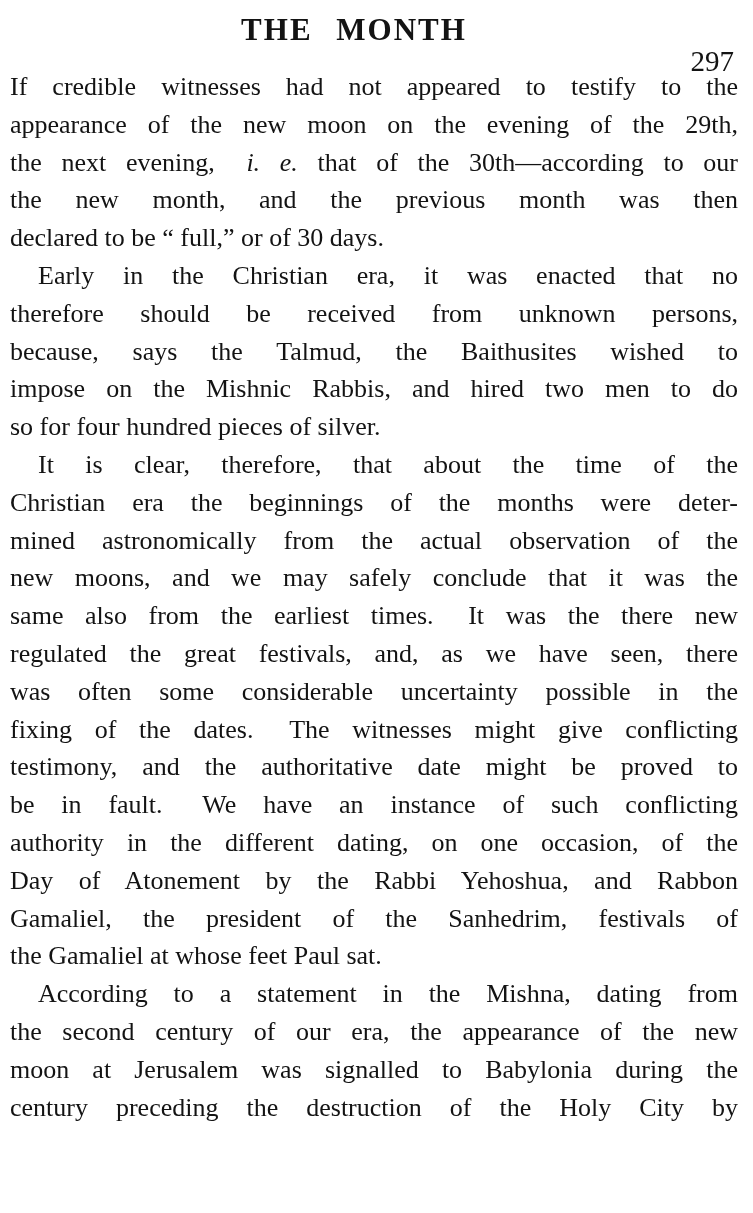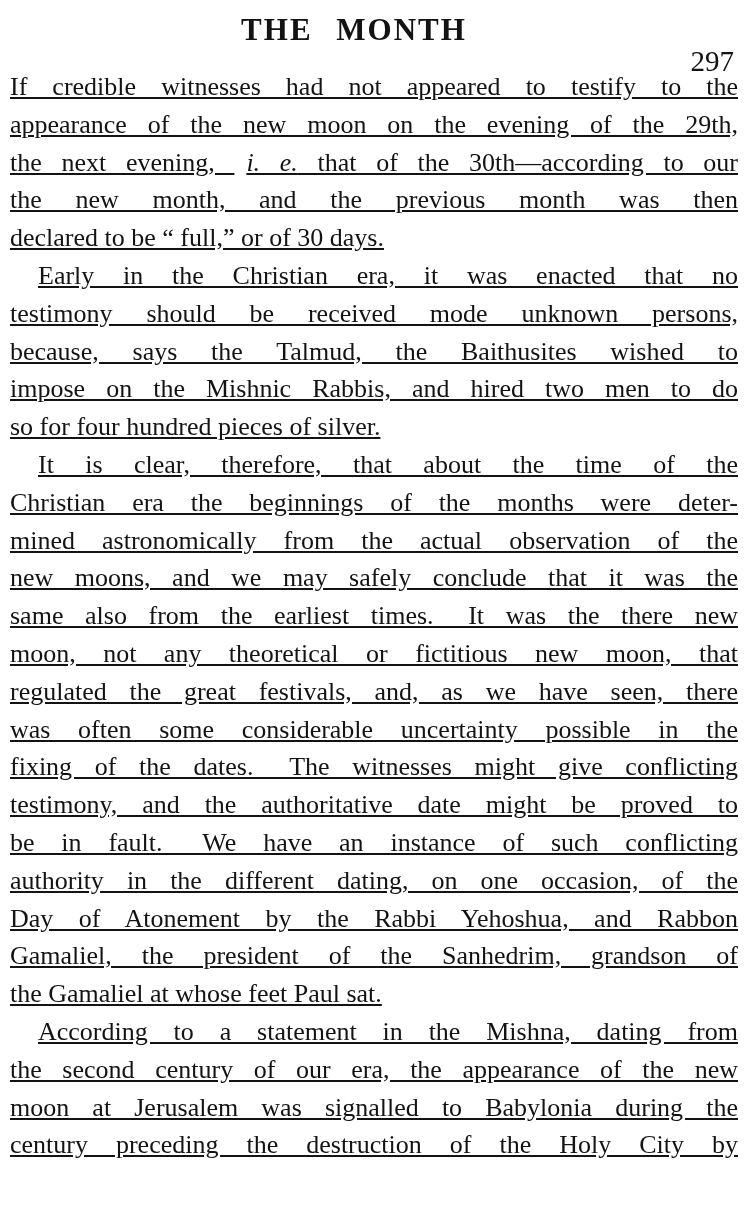--- a/index.html
+++ b/index.html
@@ -41,21 +41,20 @@
     position: absolute;
     right: 4px;
     top: 0;
     font-size: 29px;
     line-height: 36px;
     font-weight: 400;
     margin-top: 31px;
   }
   .text-block {
     width: 728px;
-    text-decoration: underline;
   }
   .paragraph {
     margin: 0;
   }
   .line {
     font-size: 26px;
     line-height: 37.8px;
     height: 37.8px;
     text-align: justify;
     text-align-last: justify;
@@ -84,40 +83,39 @@
   <div class="text-block" id="text-block">
       <div class="paragraph">
         <div class="line first">If credible witnesses had not appeared to testify to the</div>
         <div class="line">appearance of the new moon on the evening of the 29th,</div>
         <div class="line">the next evening, <i>i. e.</i> that of the 30th—according to our</div>
         <div class="line">the new month, and the previous month was then</div>
         <div class="line no-justify">declared to be “ full,” or of 30 days.</div>
       </div>
       <div class="paragraph indented">
         <div class="line first">Early in the Christian era, it was enacted that no</div>
-        <div class="line">testimony should be received mode unknown persons,</div>
+        <div class="line">therefore should be received from unknown persons,</div>
         <div class="line">because, says the Talmud, the Baithusites wished to</div>
         <div class="line">impose on the Mishnic Rabbis, and hired two men to do</div>
         <div class="line no-justify">so for four hundred pieces of silver.</div>
       </div>
       <div class="paragraph indented">
         <div class="line first">It is clear, therefore, that about the time of the</div>
         <div class="line">Christian era the beginnings of the months were deter-</div>
         <div class="line">mined astronomically from the actual observation of the</div>
         <div class="line">new moons, and we may safely conclude that it was the</div>
         <div class="line">same also from the earliest times.  It was the there new</div>
-        <div class="line">moon, not any theoretical or fictitious new moon, that</div>
         <div class="line">regulated the great festivals, and, as we have seen, there</div>
         <div class="line">was often some considerable uncertainty possible in the</div>
         <div class="line">fixing of the dates.  The witnesses might give conflicting</div>
         <div class="line">testimony, and the authoritative date might be proved to</div>
         <div class="line">be in fault.  We have an instance of such conflicting</div>
         <div class="line">authority in the different dating, on one occasion, of the</div>
         <div class="line">Day of Atonement by the Rabbi Yehoshua, and Rabbon</div>
-        <div class="line">Gamaliel, the president of the Sanhedrim, grandson of</div>
+        <div class="line">Gamaliel, the president of the Sanhedrim, festivals of</div>
         <div class="line no-justify">the Gamaliel at whose feet Paul sat.</div>
       </div>
       <div class="paragraph indented">
         <div class="line first">According to a statement in the Mishna, dating from</div>
         <div class="line">the second century of our era, the appearance of the new</div>
         <div class="line">moon at Jerusalem was signalled to Babylonia during the</div>
         <div class="line">century preceding the destruction of the Holy City by</div>
       </div>
     </div>
 </div>

